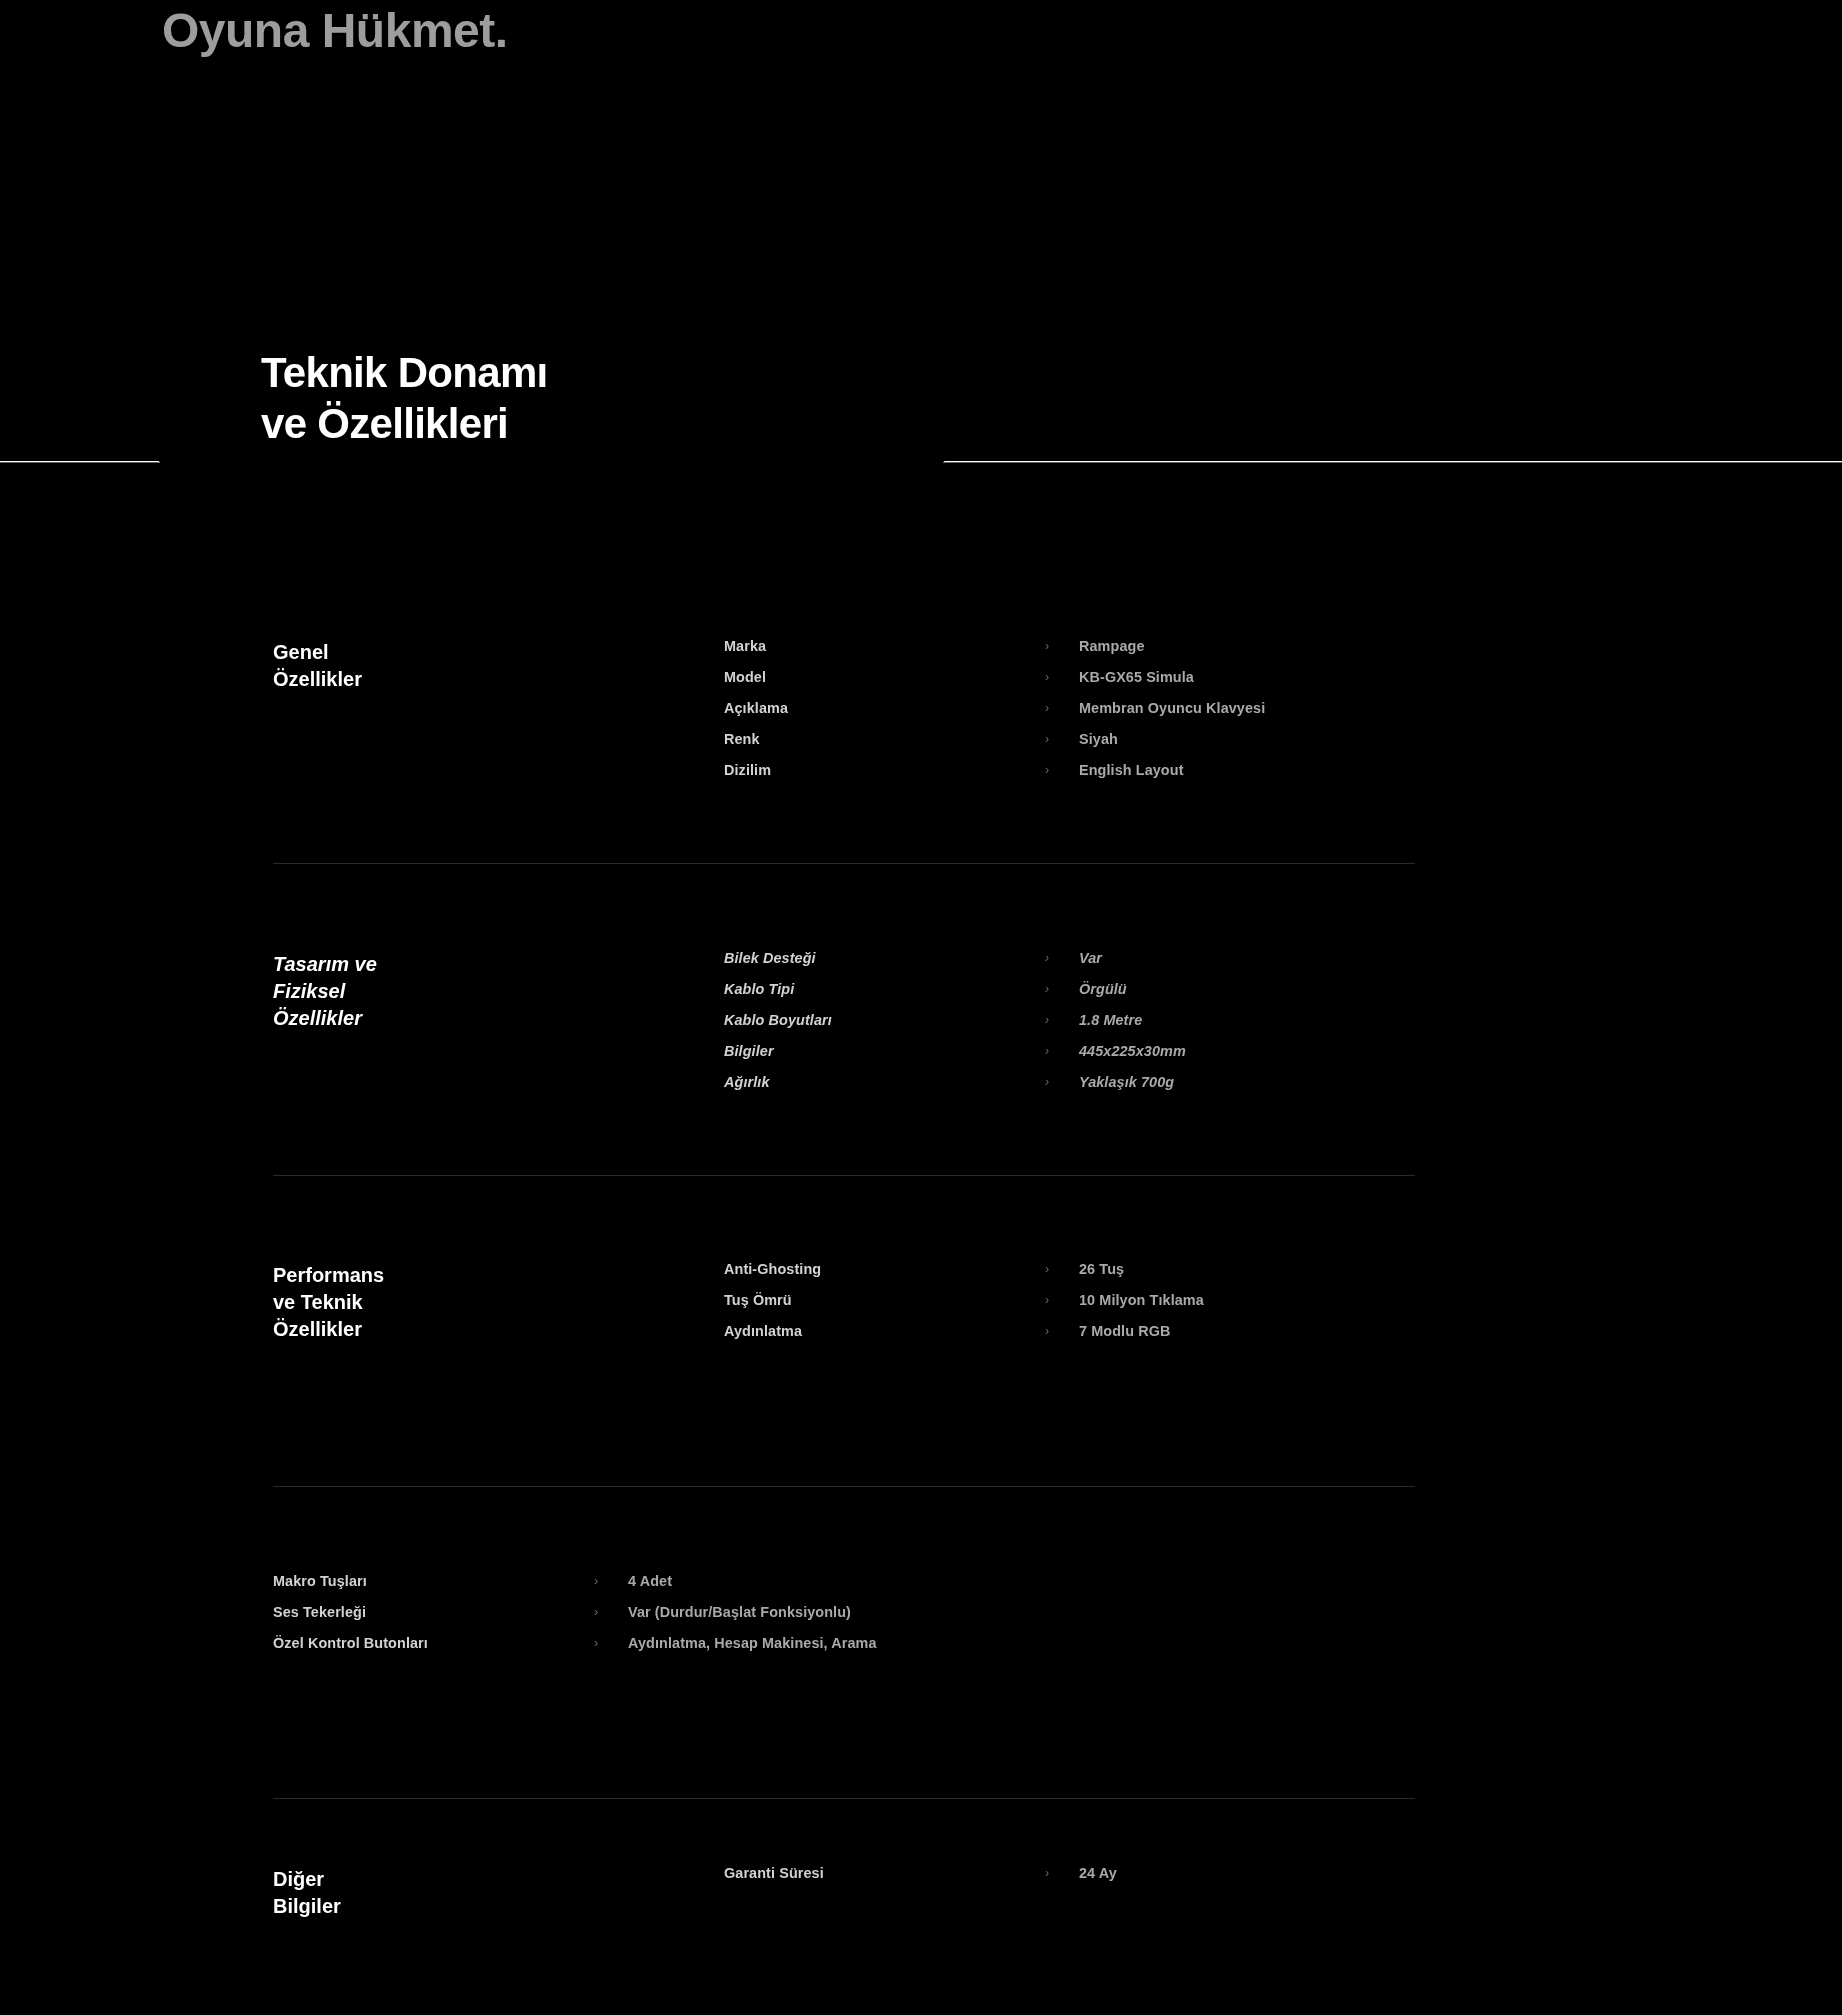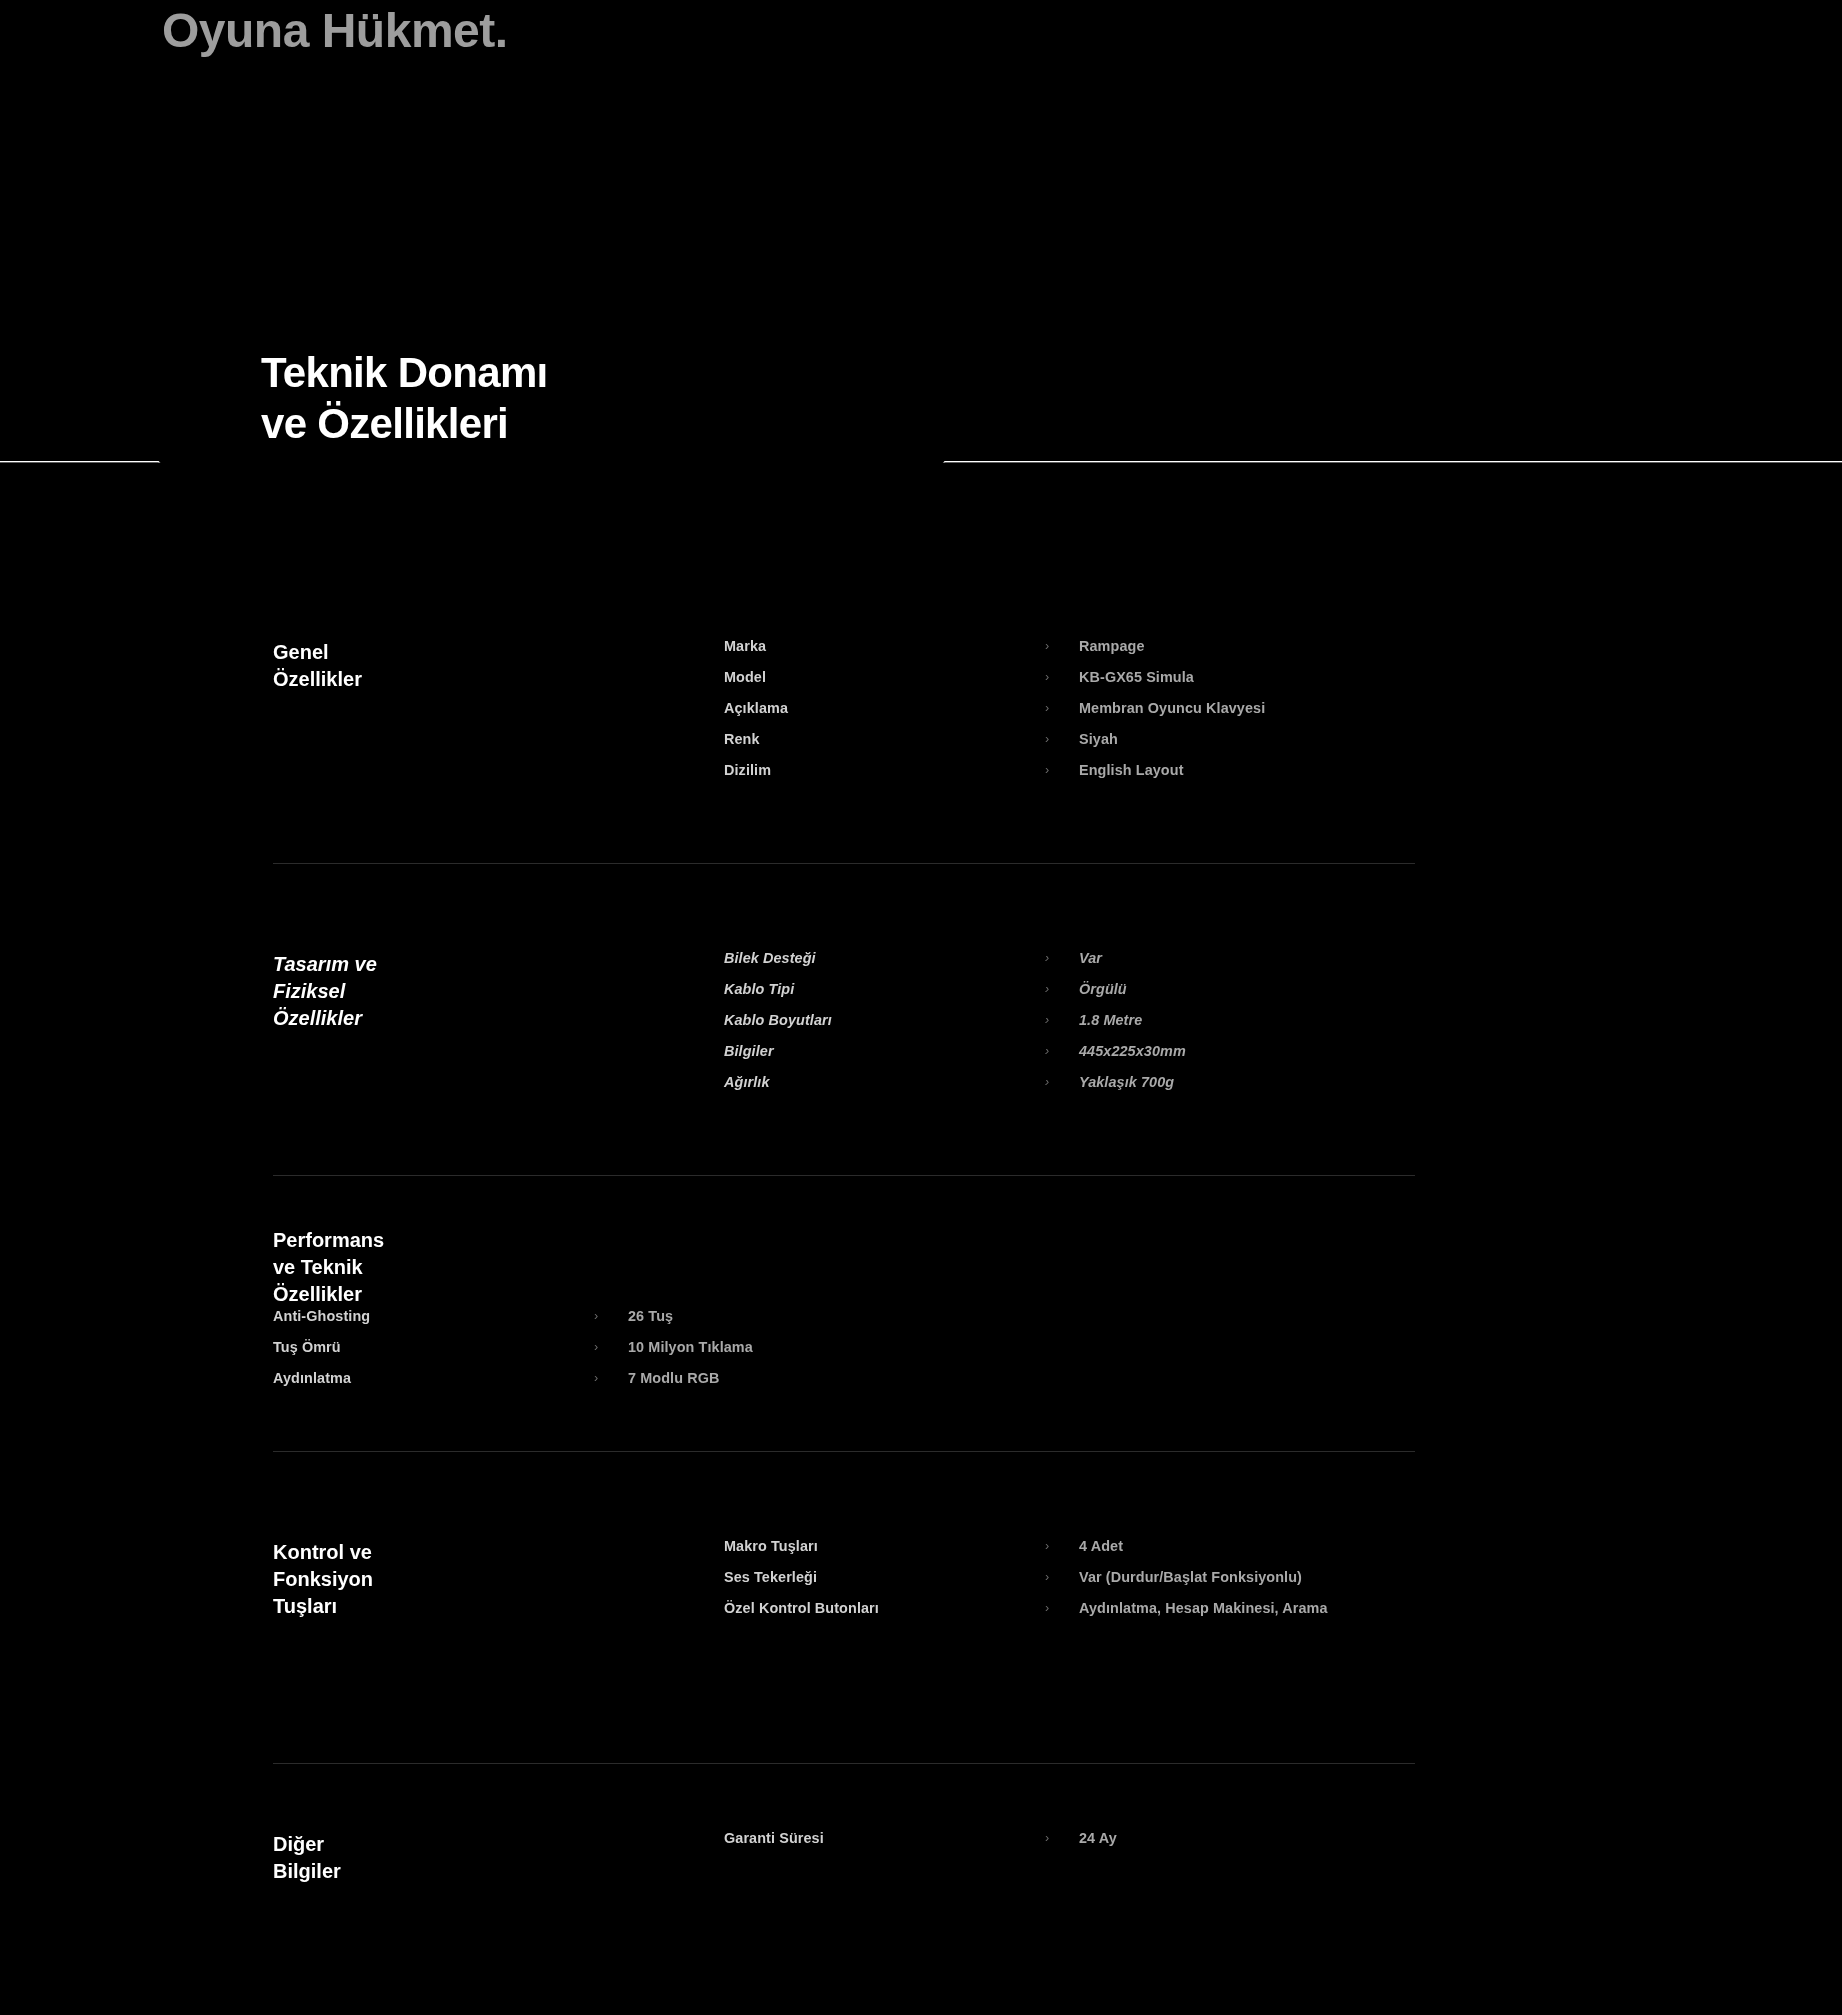--- a/index.html
+++ b/index.html
@@ -229,21 +229,21 @@
       </div>
       <div class="row">
         <div class="row-label">Ağırlık</div>
         <div class="row-bullet">›</div>
         <div class="row-value">Yaklaşık 700g</div>
       </div>
     </div>
   </div>
   <div class="spec-divider"></div>
 
-  <div class="spec-group" style="height:225px; padding-top:51px;flex-direction:column;">
+  <div class="spec-group" style="height:225px; padding-top:86px;">
     <div class="group-title">
       <div>Performans</div>
       <div>ve Teknik</div>
       <div>Özellikler</div>
     </div>
     <div class="rows">
       <div class="row">
         <div class="row-label">Anti-Ghosting</div>
         <div class="row-bullet">›</div>
         <div class="row-value">26 Tuş</div>
@@ -256,25 +256,20 @@
       <div class="row">
         <div class="row-label">Aydınlatma</div>
         <div class="row-bullet">›</div>
         <div class="row-value">7 Modlu RGB</div>
       </div>
     </div>
   </div>
   <div class="spec-divider"></div>
 
   <div class="spec-group" style="height:225px; padding-top:86px;">
-    <div class="group-title">
-      <div>Kontrol ve</div>
-      <div>Fonksiyon</div>
-      <div>Tuşları</div>
-    </div>
     <div class="rows">
       <div class="row">
         <div class="row-label">Makro Tuşları</div>
         <div class="row-bullet">›</div>
         <div class="row-value">4 Adet</div>
       </div>
       <div class="row">
         <div class="row-label">Ses Tekerleği</div>
         <div class="row-bullet">›</div>
         <div class="row-value">Var (Durdur/Başlat Fonksiyonlu)</div>

